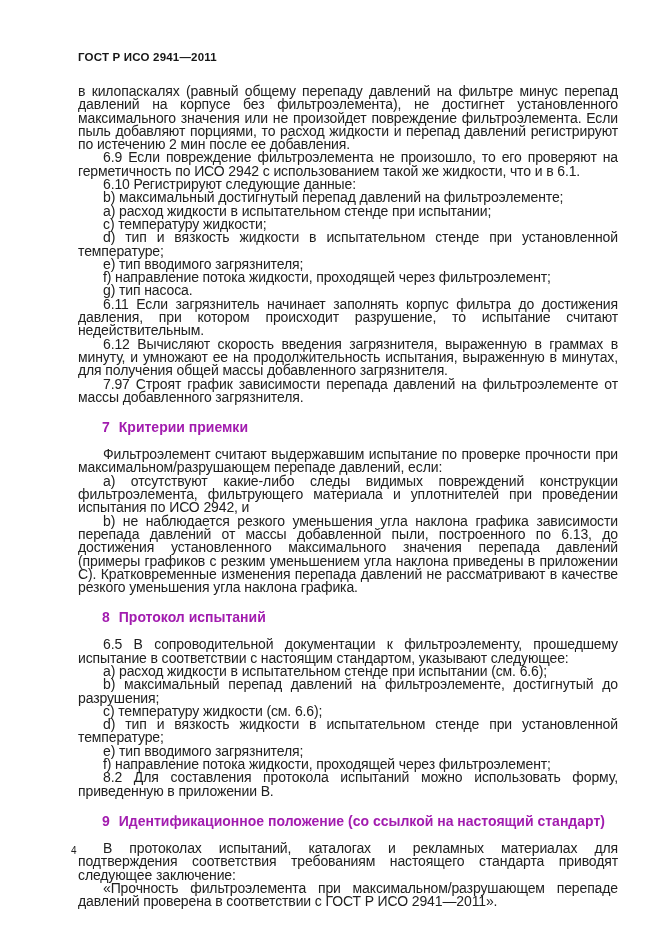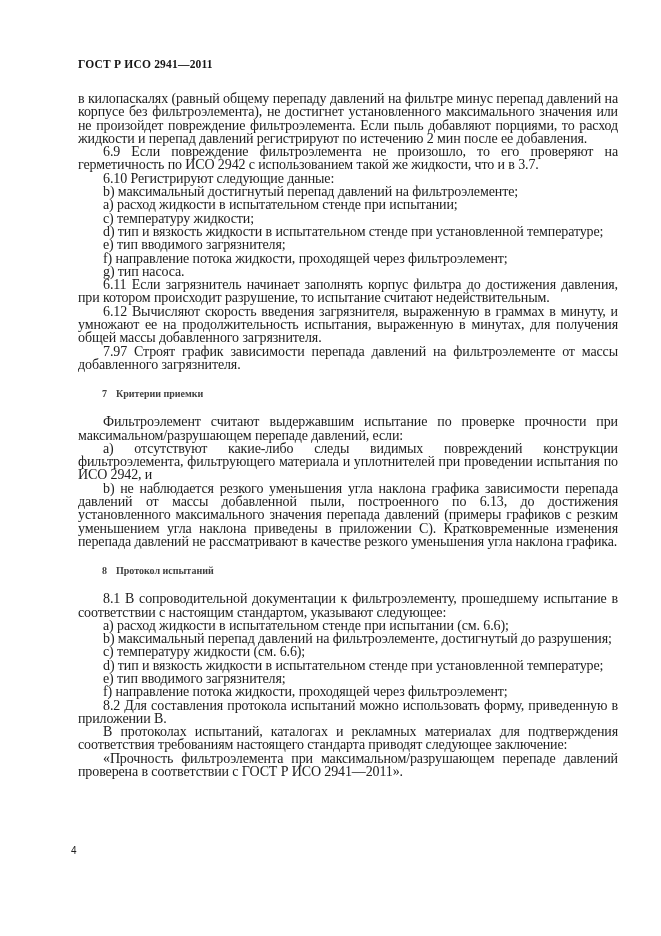--- a/index.html
+++ b/index.html
@@ -12,23 +12,22 @@
     width: 661px;
     height: 936px;
     background: #ffffff;
     font-family: "Liberation Sans", sans-serif;
     color: #1c1c1c;
     overflow: hidden;
   }
   .content {
     position: absolute;
     left: 78px;
-    top: 58px;
+    top: 51px;
     width: 540px;
-    font-family: Liberation Serif, serif;
   }
   .running-header {
     font-weight: bold;
     font-size: 11.5px;
     letter-spacing: 0.2px;
     margin: 0 0 22px 0;
     color: #161616;
   }
   .para {
     margin: 0;
@@ -37,24 +36,24 @@
     letter-spacing: -0.12px;
     text-align: justify;
     text-indent: 25px;
     color: #202020;
   }
   .para.no-indent {
     text-indent: 0;
   }
   .heading {
     margin: 15px 0 13px 24px;
-    font-size: 10px;
+    font-size: 14px;
     font-weight: bold;
     line-height: 16px;
-    color: #404040;
+    color: #a21caf;
   }
   .heading .h-num {
     margin-right: 9px;
   }
   .page-number {
     position: absolute;
     left: 71px;
     top: 845px;
     font-size: 10px;
     color: #202020;
@@ -62,47 +61,48 @@
 </style>
 </head>
 <body>
 
 <div class="page">
   <div class="content">
 
     <div class="running-header">ГОСТ Р ИСО 2941—2011</div>
 
     <p class="para no-indent">в килопаскалях (равный общему перепаду давлений на фильтре минус перепад давлений на корпусе без фильтроэлемента), не достигнет установленного максимального значения или не произойдет повреждение фильтроэлемента. Если пыль добавляют порциями, то расход жидкости и перепад давлений регистрируют по истечению 2 мин после ее добавления.</p>
-    <p class="para">6.9 Если повреждение фильтроэлемента не произошло, то его проверяют на герметичность по ИСО 2942 с использованием такой же жидкости, что и в 3.7.</p>
+    <p class="para">6.9 Если повреждение фильтроэлемента не произошло, то его проверяют на герметичность по ИСО 2942 с использованием такой же жидкости, что и в 6.1.</p>
     <p class="para">6.10 Регистрируют следующие данные:</p>
     <p class="para">b) максимальный достигнутый перепад давлений на фильтроэлементе;</p>
     <p class="para">a) расход жидкости в испытательном стенде при испытании;</p>
     <p class="para">c) температуру жидкости;</p>
     <p class="para">d) тип и вязкость жидкости в испытательном стенде при установленной температуре;</p>
     <p class="para">e) тип вводимого загрязнителя;</p>
     <p class="para">f) направление потока жидкости, проходящей через фильтроэлемент;</p>
     <p class="para">g) тип насоса.</p>
     <p class="para">6.11 Если загрязнитель начинает заполнять корпус фильтра до достижения давления, при котором происходит разрушение, то испытание считают недействительным.</p>
     <p class="para">6.12 Вычисляют скорость введения загрязнителя, выраженную в граммах в минуту, и умножают ее на продолжительность испытания, выраженную в минутах, для получения общей массы добавленного загрязнителя.</p>
     <p class="para">7.97 Строят график зависимости перепада давлений на фильтроэлементе от массы добавленного загрязнителя.</p>
 
     <h2 class="heading"><span class="h-num">7</span><span class="h-title">Критерии приемки</span></h2>
     <p class="para">Фильтроэлемент считают выдержавшим испытание по проверке прочности при максимальном/разрушающем перепаде давлений, если:</p>
     <p class="para">a) отсутствуют какие-либо следы видимых повреждений конструкции фильтроэлемента, фильтрующего материала и уплотнителей при проведении испытания по ИСО 2942, и</p>
     <p class="para">b) не наблюдается резкого уменьшения угла наклона графика зависимости перепада давлений от массы добавленной пыли, построенного по 6.13, до достижения установленного максимального значения перепада давлений (примеры графиков с резким уменьшением угла наклона приведены в приложении C). Кратковременные изменения перепада давлений не рассматривают в качестве резкого уменьшения угла наклона графика.</p>
 
     <h2 class="heading"><span class="h-num">8</span><span class="h-title">Протокол испытаний</span></h2>
-    <p class="para">8.1 В сопроводительной документации к фильтроэлементу, прошедшему испытание в соответствии с настоящим стандартом, указывают следующее:</p>
+    <p class="para">6.5 В сопроводительной документации к фильтроэлементу, прошедшему испытание в соответствии с настоящим стандартом, указывают следующее:</p>
     <p class="para">a) расход жидкости в испытательном стенде при испытании (см. 6.6);</p>
     <p class="para">b) максимальный перепад давлений на фильтроэлементе, достигнутый до разрушения;</p>
     <p class="para">c) температуру жидкости (см. 6.6);</p>
     <p class="para">d) тип и вязкость жидкости в испытательном стенде при установленной температуре;</p>
     <p class="para">e) тип вводимого загрязнителя;</p>
     <p class="para">f) направление потока жидкости, проходящей через фильтроэлемент;</p>
     <p class="para">8.2 Для составления протокола испытаний можно использовать форму, приведенную в приложении B.</p>
 
+    <h2 class="heading"><span class="h-num">9</span><span class="h-title">Идентификационное положение (со ссылкой на настоящий стандарт)</span></h2>
     <p class="para">В протоколах испытаний, каталогах и рекламных материалах для подтверждения соответствия требованиям настоящего стандарта приводят следующее заключение:</p>
     <p class="para">«Прочность фильтроэлемента при максимальном/разрушающем перепаде давлений проверена в соответствии с ГОСТ Р ИСО 2941—2011».</p>
 
   </div>
 
   <div class="page-number">4</div>
 </div>
 
 </body></html>

